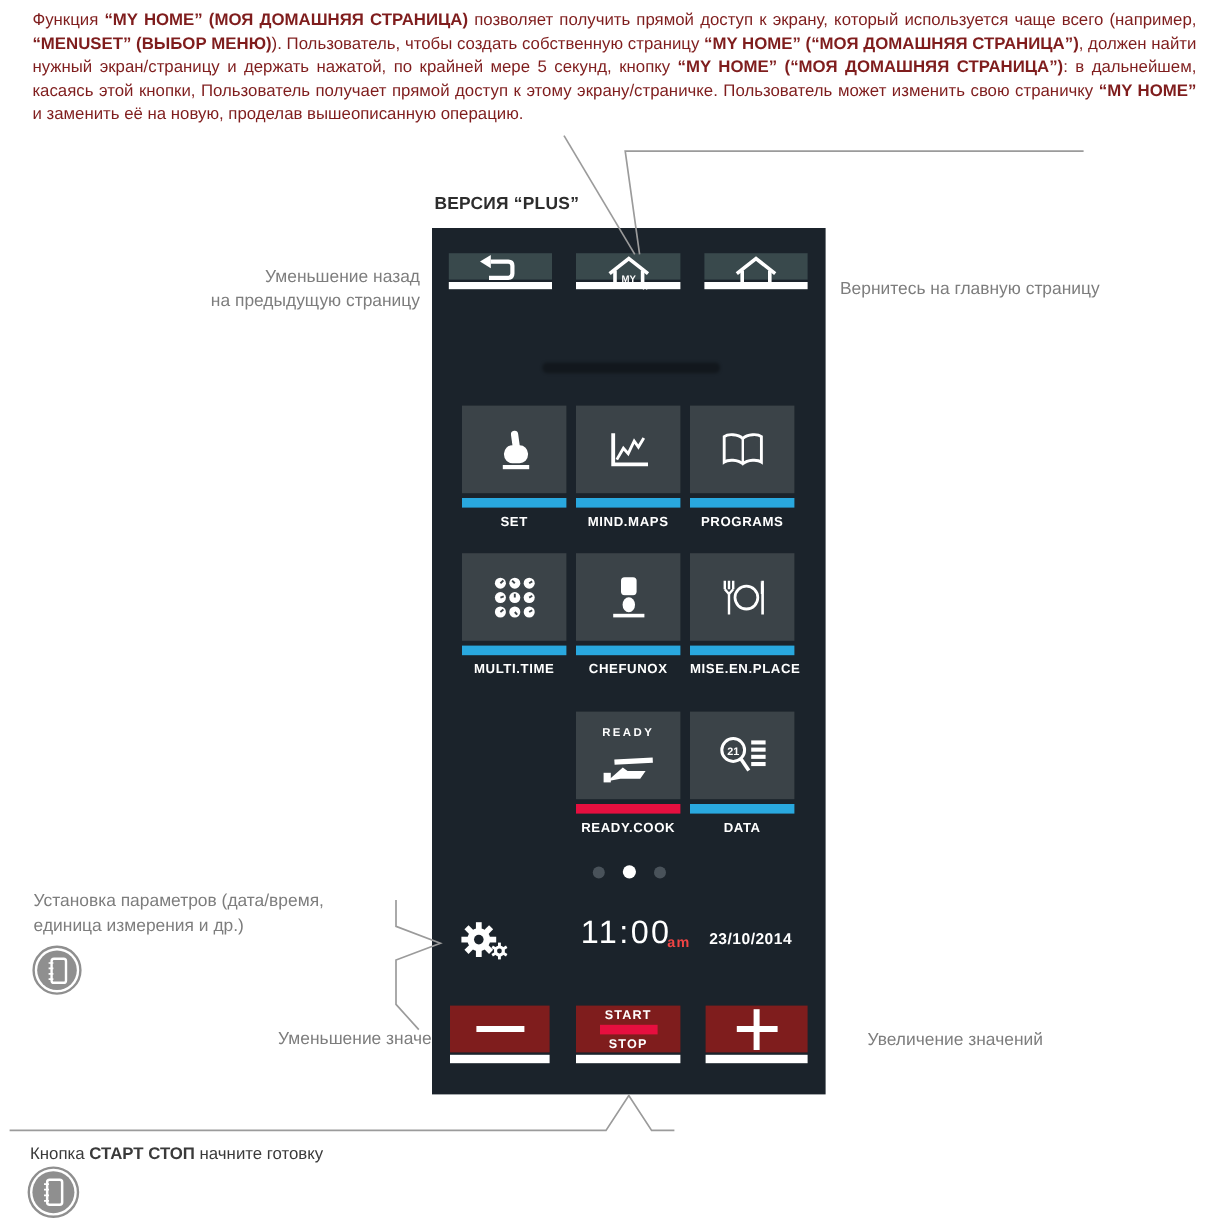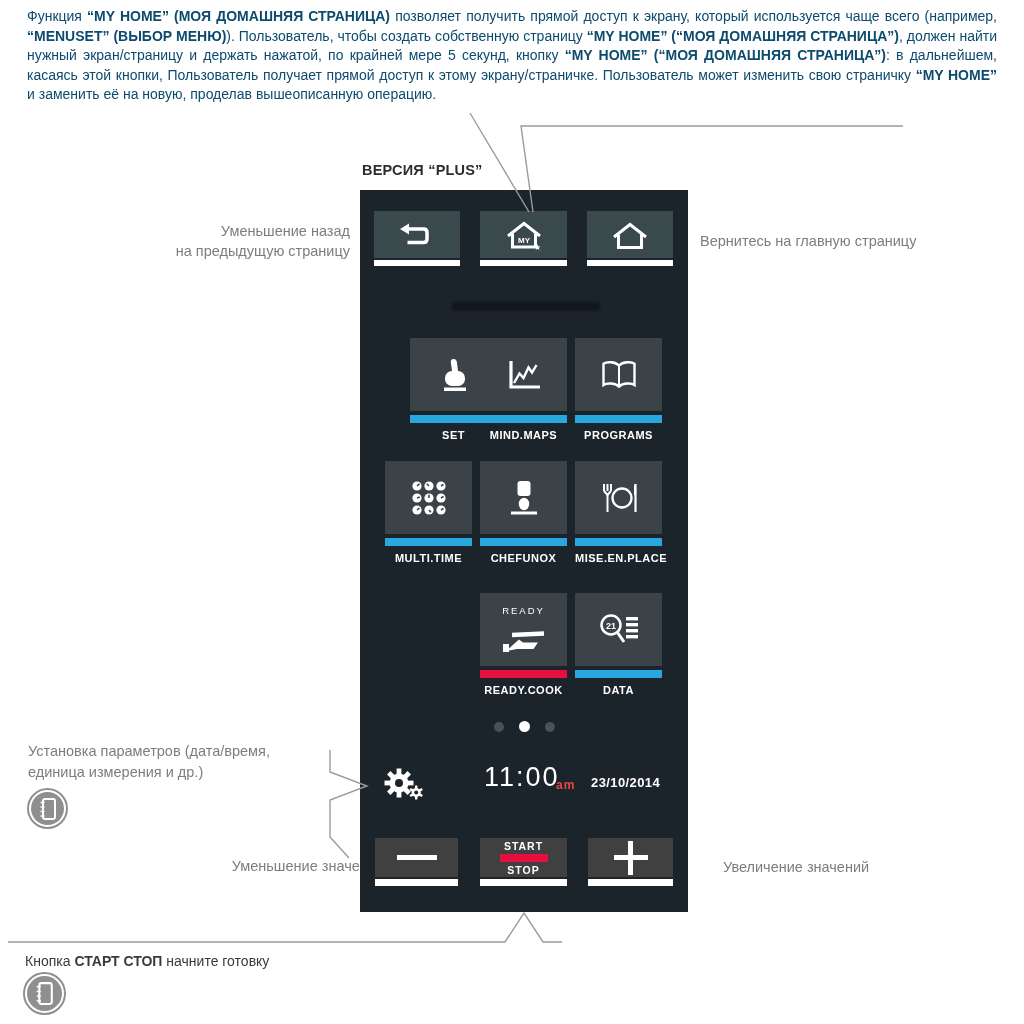--- a/index.html
+++ b/index.html
@@ -1,58 +1,58 @@
 <!DOCTYPE html>
 <html><head>
 <meta charset="utf-8">
 <style>
   html,body{margin:0;padding:0;background:#fff;}
   .stage{position:relative;width:1024px;height:1024px;background:#ffffff;overflow:hidden;
          font-family:"Liberation Sans","DejaVu Sans",sans-serif;}
 
   
   .intro{position:absolute;left:27px;top:7px;width:970px;font-size:14px;line-height:19.5px;
-         color:#0c4a6e;text-align:justify;}
+         color:#7f1d1d;text-align:justify;}
   .seg-b{font-weight:bold;}
 
   
   .callouts{position:absolute;left:0;top:0;width:1024px;height:1024px;pointer-events:none;z-index:30;}
   .callouts path{stroke:#9b9b9b;stroke-width:1.4;fill:none;}
 
   
   .version{position:absolute;left:362px;top:162px;font-size:14.5px;font-weight:bold;color:#2d2d2d;letter-spacing:0.2px;}
 
   
   .panel{position:absolute;left:360px;top:190px;width:328px;height:722px;background:#1b232b;z-index:5;}
 
   .nav-btn{position:absolute;top:21px;}
-  .nav-box{height:47px;background:#39494c;display:flex;align-items:center;justify-content:center;}
+  .nav-box{height:22px;background:#39494c;display:flex;justify-content:center;}
   .nav-under{margin-top:2px;height:6px;background:#ffffff;}
 
   .faint-smudge{position:absolute;left:92px;top:112px;width:148px;height:9px;background:rgba(0,0,0,0.32);
                 border-radius:4px;filter:blur(1.2px);}
 
   .tile{position:absolute;width:87px;}
   .tile-box{height:73px;background:#3b4348;display:flex;flex-direction:column;align-items:center;justify-content:center;}
   .tile-bar{margin-top:4px;height:8px;background:#29a8df;}
   .tile-bar.red{background:#e60f3f;}
   .tile-label{margin-top:6px;text-align:center;color:#ffffff;font-size:11px;font-weight:bold;letter-spacing:0.5px;white-space:nowrap;}
-  .ready-txt{color:#fff;font-size:9.5px;font-weight:normal;letter-spacing:2px;margin-bottom:14px;}
+  .ready-txt{color:#fff;font-size:9.5px;font-weight:bold;letter-spacing:2px;margin-bottom:14px;}
 
   .dots{position:absolute;left:0;right:0;top:531px;display:flex;justify-content:center;align-items:center;gap:15px;}
   .dot{width:10px;height:10px;border-radius:50%;background:#49525a;}
   .dot.active{width:11px;height:11px;background:#ffffff;}
 
   .gear{position:absolute;left:24px;top:578px;}
   .time{position:absolute;left:124px;top:572px;color:#ffffff;font-size:27px;letter-spacing:2px;}
   .meridiem{position:absolute;left:196px;top:588px;color:#ef4444;font-size:12px;font-weight:bold;letter-spacing:1px;}
   .date{position:absolute;left:231px;top:585px;color:#ffffff;font-size:13px;font-weight:bold;letter-spacing:0.4px;}
 
   .ctrl{position:absolute;top:648px;}
-  .ctrl-box{height:39px;background:#404040;display:flex;align-items:center;justify-content:center;}
+  .ctrl-box{height:39px;background:#7f1d1d;display:flex;align-items:center;justify-content:center;}
   .ctrl-under{margin-top:2px;height:7px;background:#ffffff;}
   .minus-bar{width:40px;height:5.5px;background:#fff;}
   .plus-wrap{position:relative;width:34px;height:34px;}
   .plus-wrap .h{position:absolute;left:0;top:14px;width:34px;height:5.5px;background:#fff;}
   .plus-wrap .v{position:absolute;left:14px;top:0;width:5.5px;height:34px;background:#fff;}
   .ss{display:flex;flex-direction:column;align-items:center;justify-content:center;gap:1px;}
   .ss span{color:#fff;font-size:10.5px;font-weight:bold;letter-spacing:1px;}
   .ss-red{width:48px;height:8px;background:#e60f3f;margin:1px 0;}
 
   
@@ -104,21 +104,21 @@
         <svg width="42" height="30" viewBox="0 0 42 30">
           <path d="M5 17 L21 4.5 L37 17" stroke="#fff" stroke-width="3" fill="none"></path>
           <path d="M9.5 14.5 V27.5 H32.5 V14.5" stroke="#fff" stroke-width="3" fill="none"></path>
         </svg>
       </div>
       <div class="nav-under"></div>
     </div>
 
     <div class="faint-smudge"></div>
 
-    <div class="tile" style="left:25px;top:148px;margin-left:25px;">
+    <div class="tile" style="left:25px;top:148px;">
       <div class="tile-box">
         <svg width="38" height="38" viewBox="0 0 38 38">
           <rect x="16.5" y="3" width="6" height="17" rx="3" fill="#fff" transform="rotate(-8 19 11)"></rect>
           <rect x="10" y="15" width="20" height="15" rx="7" fill="#fff"></rect>
           <rect x="9" y="31.5" width="22" height="3.5" fill="#fff"></rect>
         </svg>
       </div>
       <div class="tile-bar"></div>
       <div class="tile-label">SET</div>
     </div>

